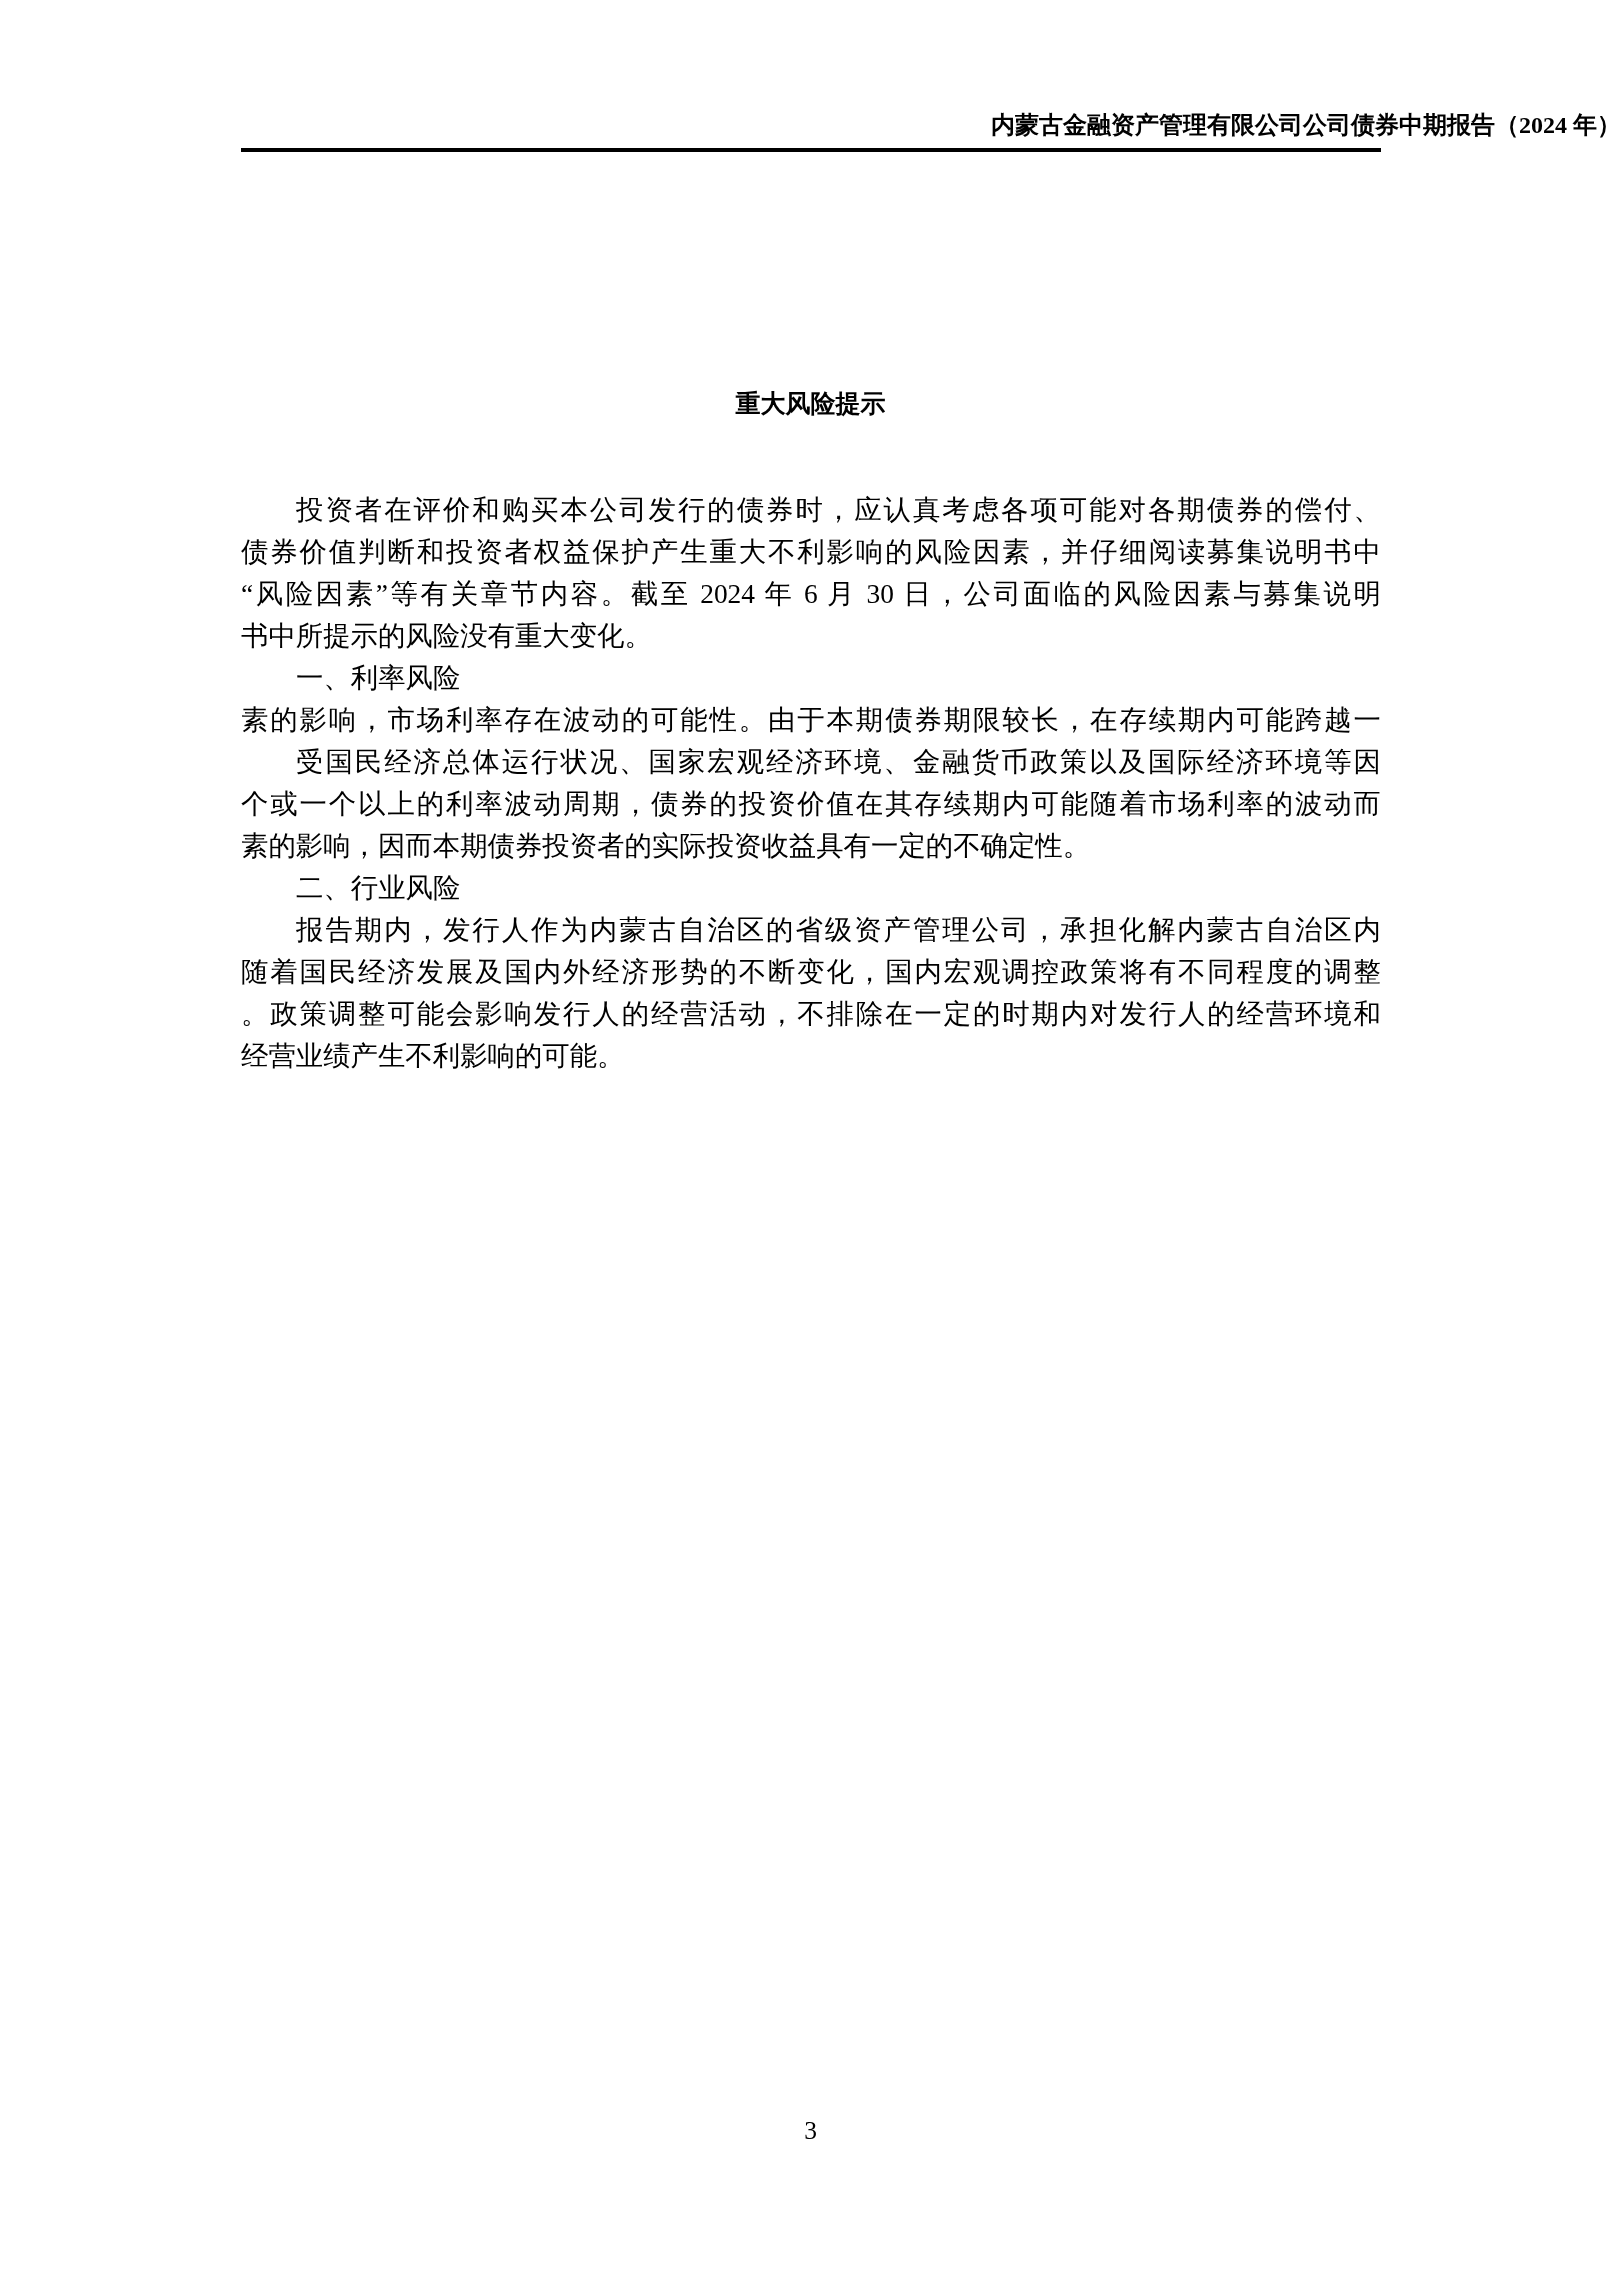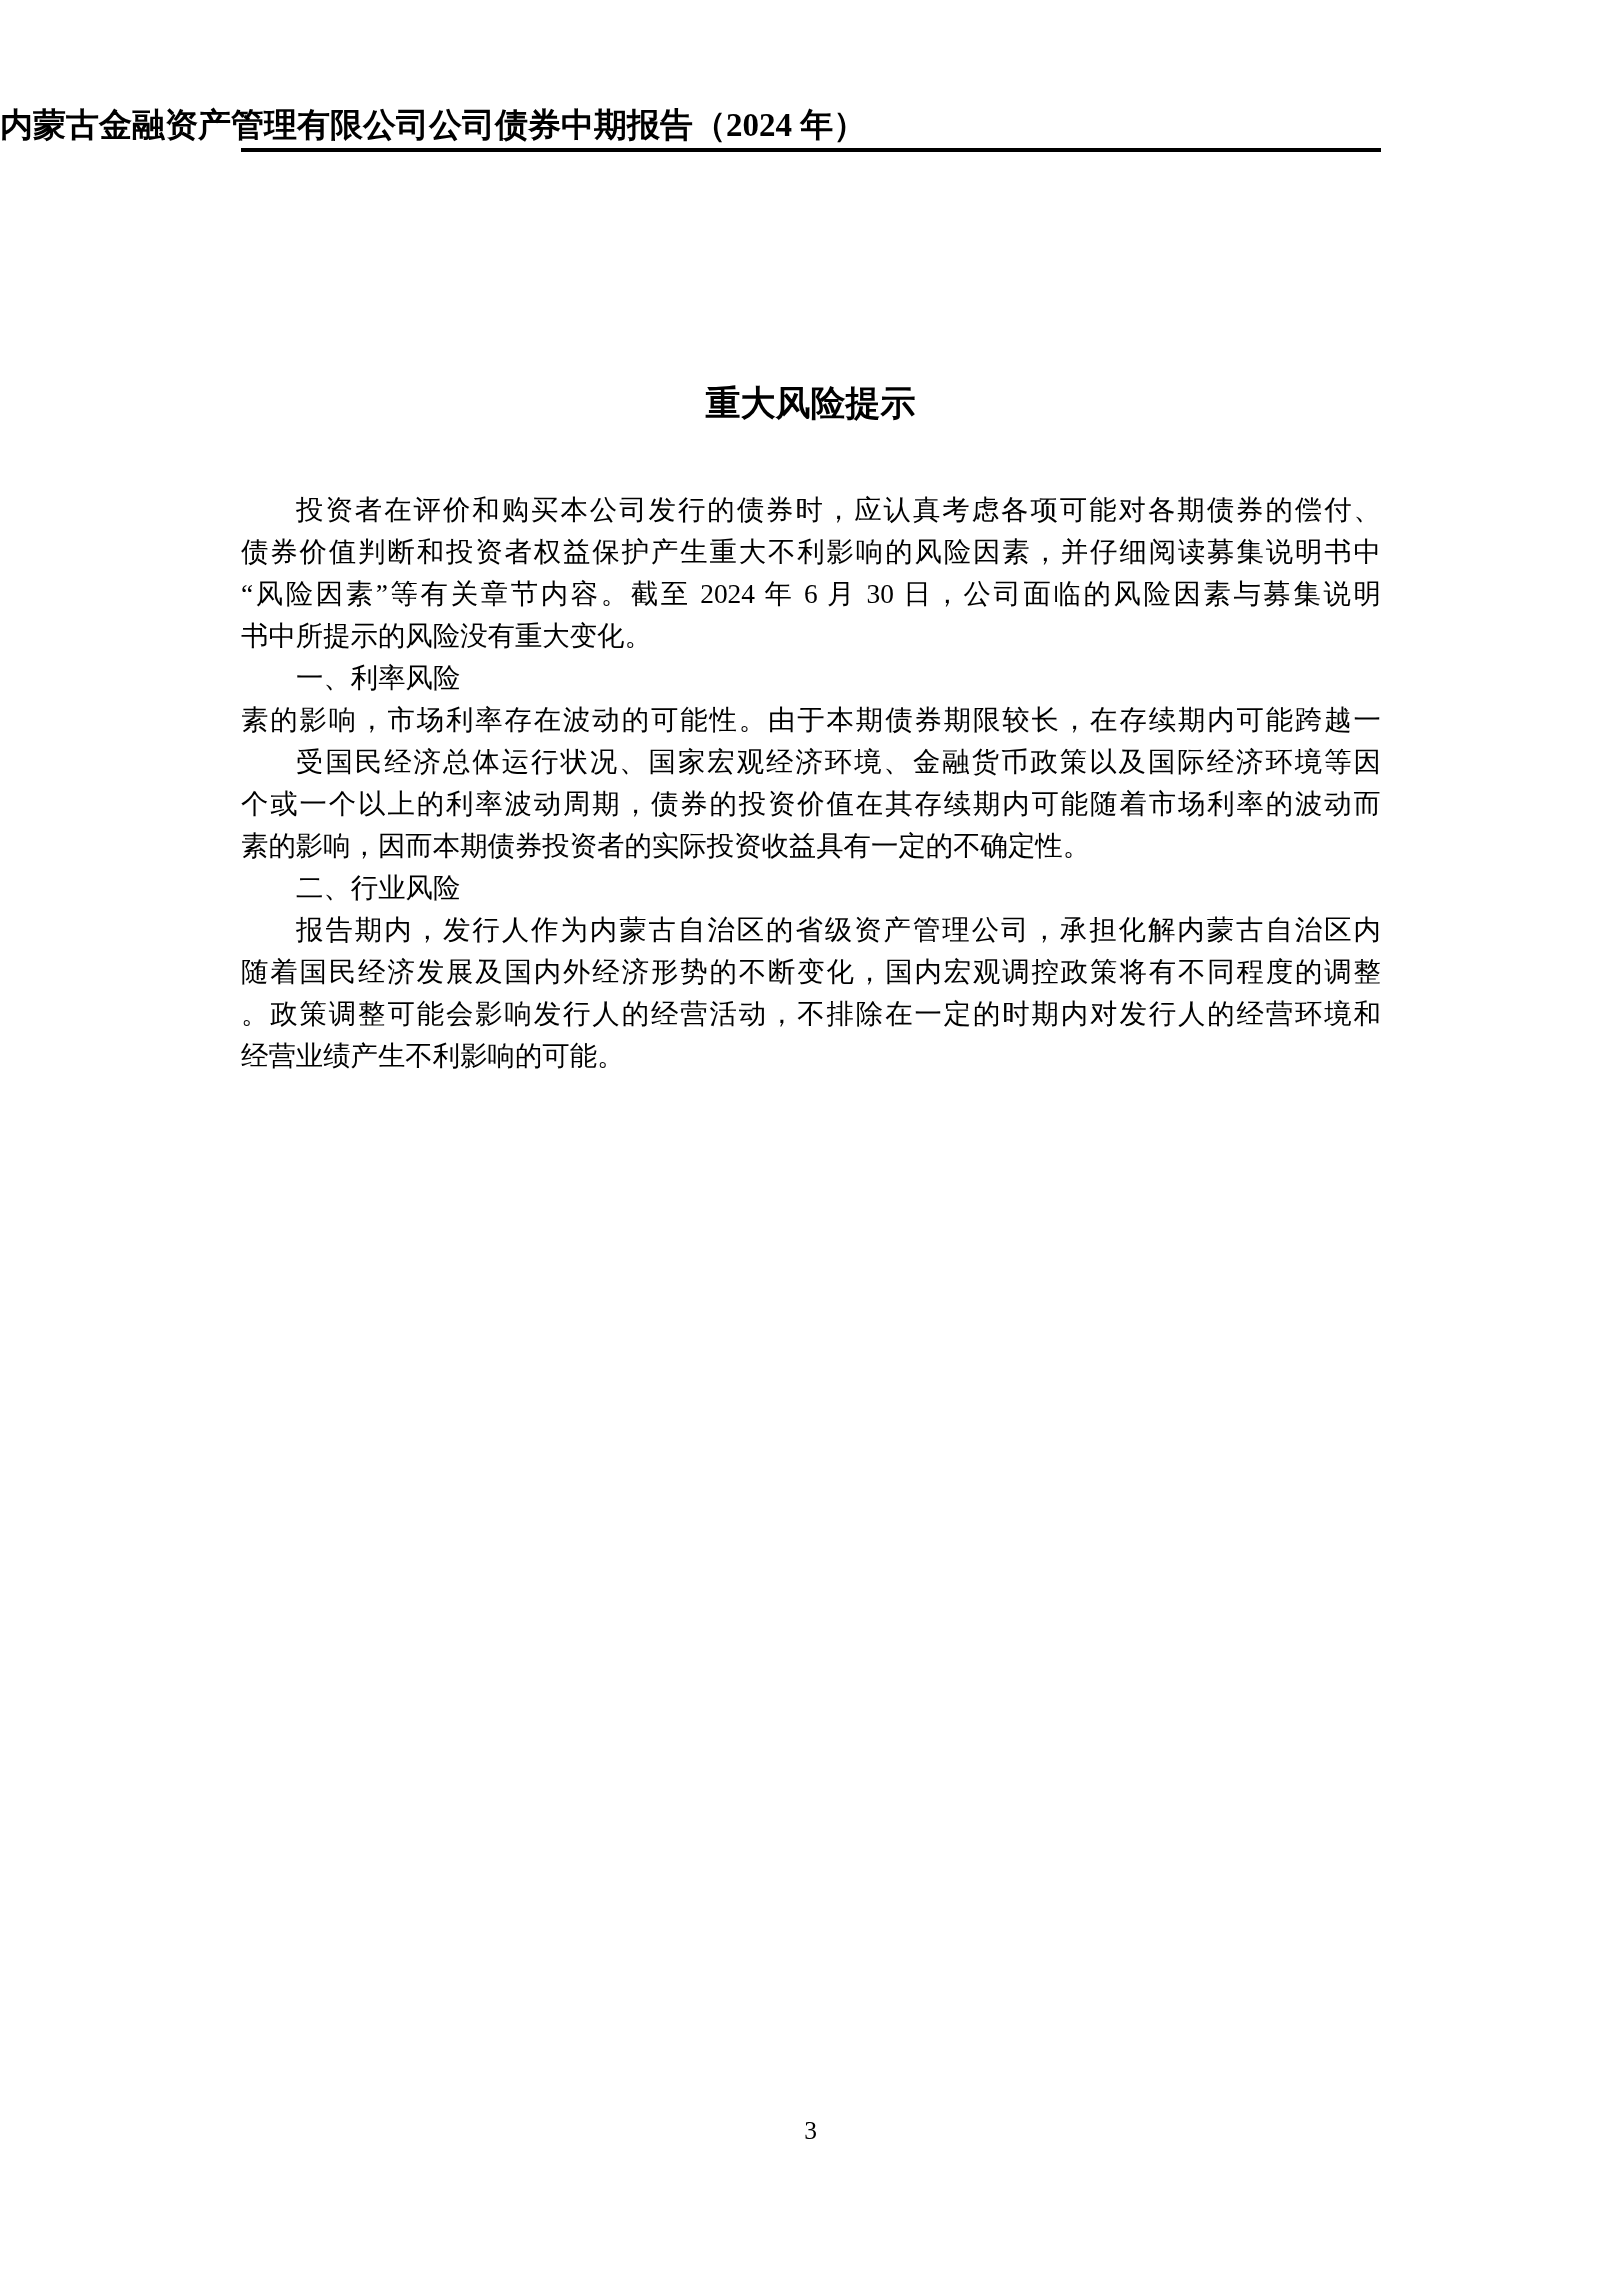--- a/index.html
+++ b/index.html
@@ -11,40 +11,40 @@
     background: #ffffff;
     color: #000000;
     font-family: "Liberation Serif", "DejaVu Serif", serif;
     overflow: hidden;
   }
   .header-text {
     position: absolute;
     top: 110px;
     left: 0;
     width: 100%;
-    text-align: left;
-    font-size: 33px;
+    text-align: right;
+    font-size: 24px;
     font-weight: bold;
     line-height: 31px;
   }
   .header-rule {
     position: absolute;
     top: 148px;
     left: 241px;
     width: 1140px;
     height: 3.9px;
     background: #000000;
   }
   .doc-title {
     position: absolute;
     top: 382px;
     left: 0;
     width: 100%;
     text-align: center;
-    font-size: 35px;
+    font-size: 25px;
     font-weight: bold;
     margin: 0;
     line-height: 43px;
   }
   .body-text {
     position: absolute;
     top: 489px;
     left: 241px;
     width: 1140px;
     font-size: 27.4px;

